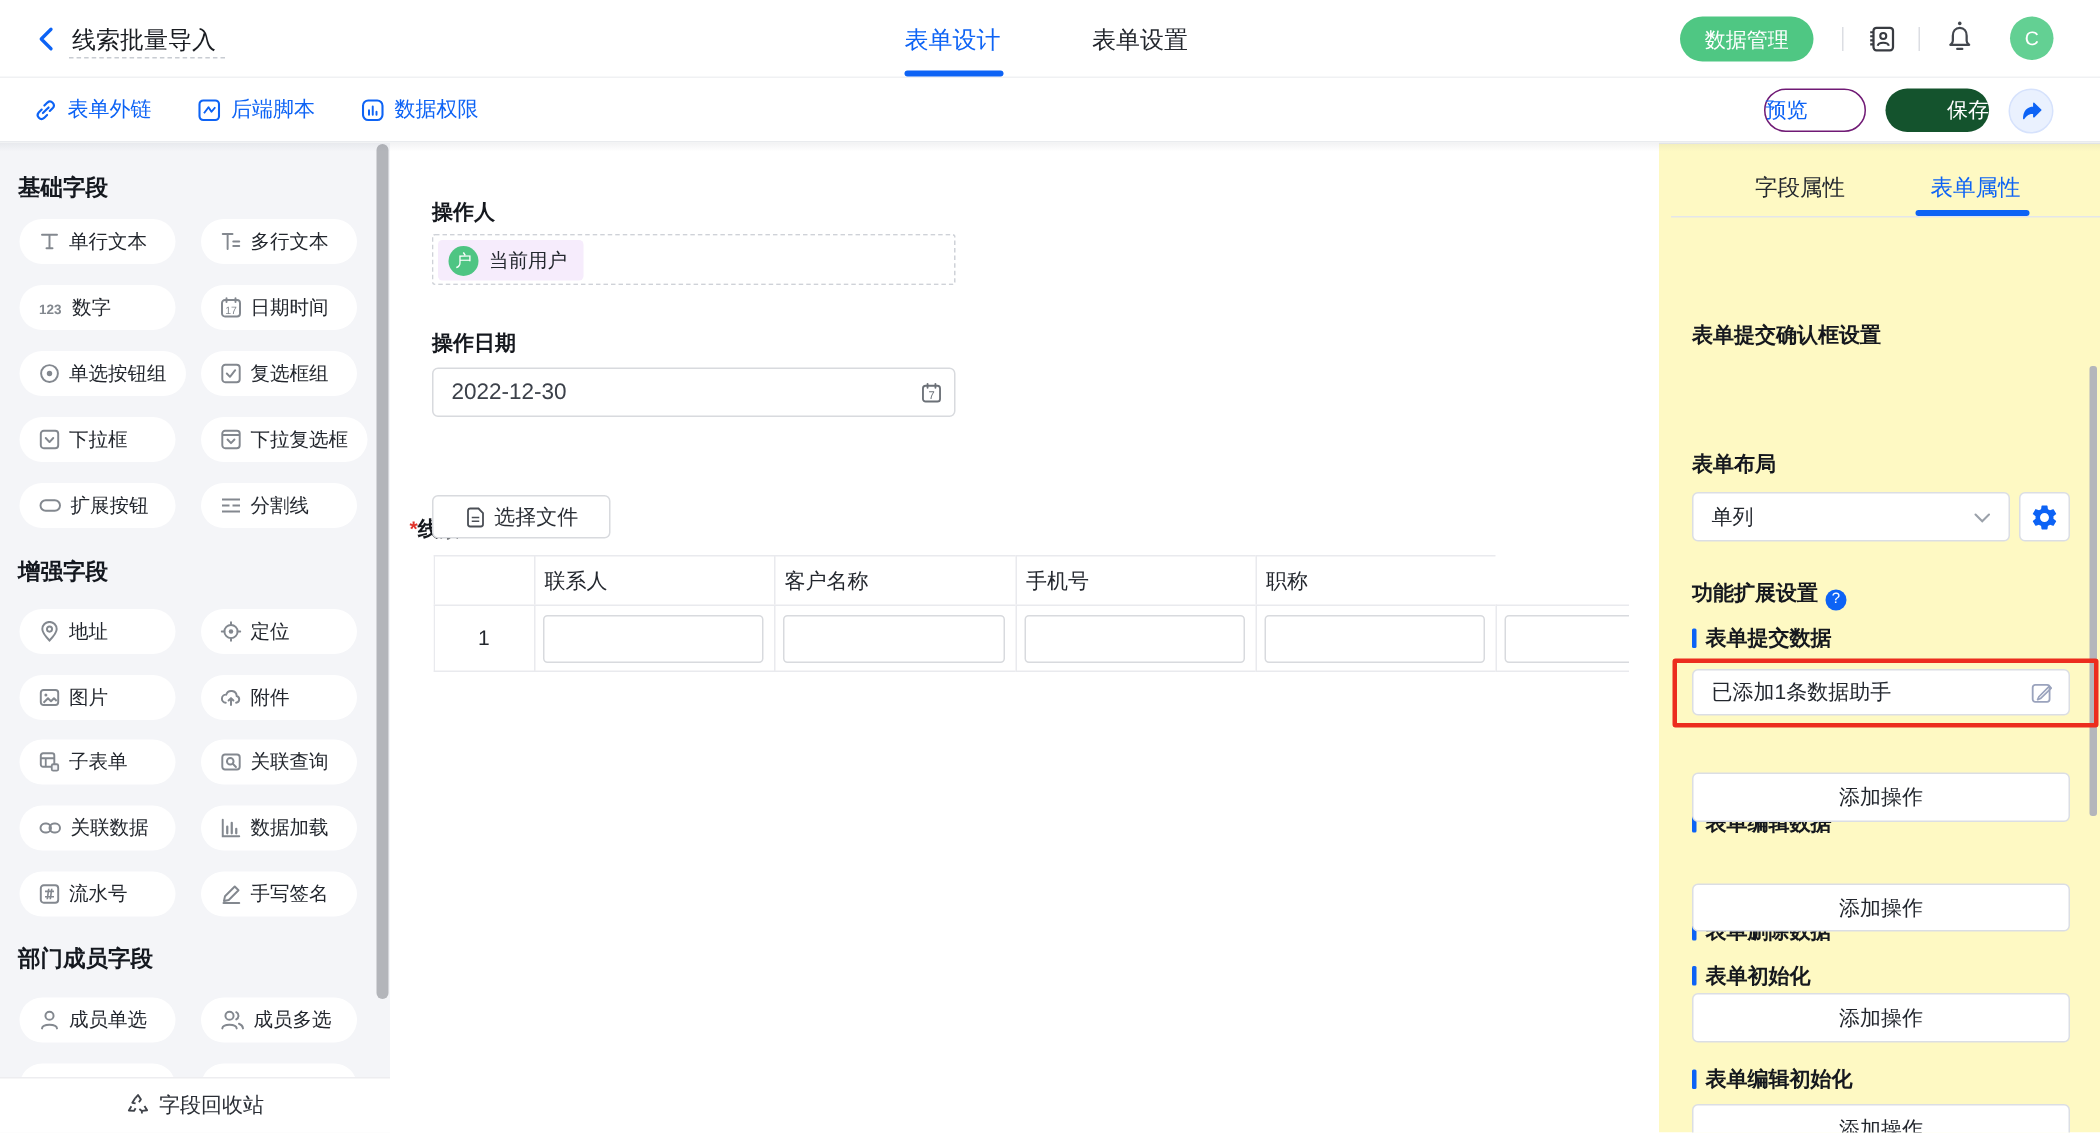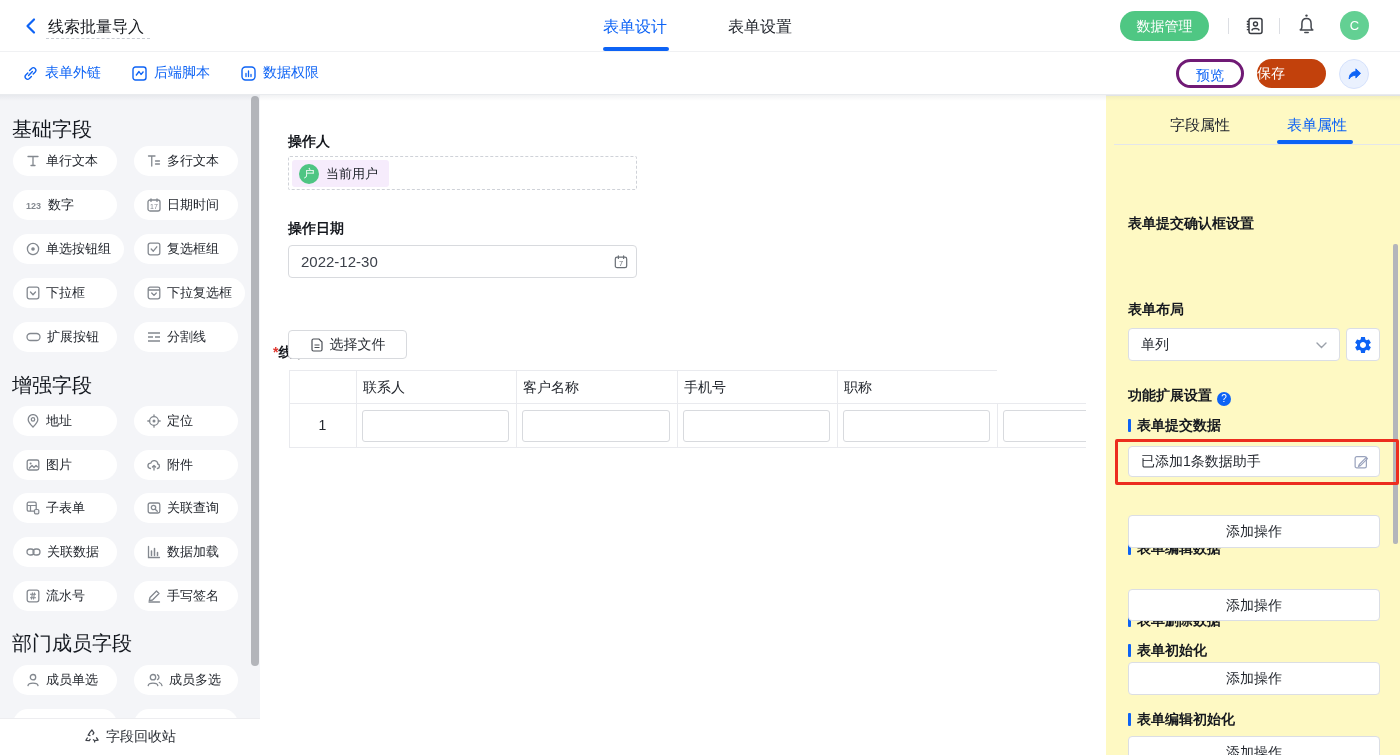--- a/index.html
+++ b/index.html
@@ -17,27 +17,27 @@
 #tab-design { left:603px; color:#0d63f5; }
 #tab-setting { left:728px; color:#23272e; }
 #tab-underline { position:absolute; left:603px; top:47px; width:66px; height:4px; background:#0d63f5; border-radius:2px; }
 #btn-data { position:absolute; left:1120px; top:11px; width:89px; height:30px; background:#4fc783; border-radius:15px; color:#fff; font-size:14px; text-align:center; line-height:30px; }
 .topdiv { position:absolute; top:18px; width:1px; height:16px; background:#dcdee3; }
 #avatar { position:absolute; left:1340px; top:11px; width:29px; height:29px; border-radius:50%; background:#63d093; color:#fff; font-size:13px; text-align:center; line-height:29px; }
 
 
 #toolbar { position:absolute; left:0; top:52px; width:1400px; height:43px; background:#fff; border-bottom:1px solid #e9ebee; z-index:5; }
 .tool-link { position:absolute; top:11px; display:flex; align-items:center; gap:7px; color:#0d63f5; font-size:14px; height:20px; }
-#btn-preview { position:absolute; left:1176px; top:7px; width:68px; height:29px; border:3px solid #701a75; border-radius:15px; color:#0d63f5; font-size:14px; text-align:center; line-height:27px; background:#fff; }
-#btn-save { position:absolute; left:1257px; top:7px; width:69px; height:29px; background:#c2410c; border-radius:15px; color:#fff; font-size:14px; text-align:left; line-height:29px; }
+#btn-preview { position:absolute; left:1176px; top:7px; width:68px; height:29px; border:1px solid #701a75; border-radius:15px; color:#0d63f5; font-size:14px; text-align:left; line-height:27px; background:#fff; }
+#btn-save { position:absolute; left:1257px; top:7px; width:69px; height:29px; background:#14532d; border-radius:15px; color:#fff; font-size:14px; text-align:right; line-height:29px; }
 #btn-share { position:absolute; left:1339px; top:7px; width:30px; height:30px; background:#eaf1fe; border:1px solid #d6e2fc; border-radius:50%; }
 
 
 #sidebar { position:absolute; left:0; top:95px; width:260px; height:660px; background:#f4f5f8; }
-.sb-h { position:absolute; left:12px; font-size:20px; font-weight:400; color:#14181f; }
+.sb-h { position:absolute; left:12px; font-size:15px; font-weight:700; color:#14181f; }
 .sb-btn { position:absolute; height:30px; background:#fff; border-radius:15px; display:flex; align-items:center; padding:0 13px; min-width:104px; gap:6px; font-size:13px; color:#23272e; white-space:nowrap; }
 .sb-btn svg { flex:0 0 auto; }
 #sb-scroll { position:absolute; left:251px; top:96px; width:8px; height:570px; background:#b3b5ba; border-radius:4px; }
 #recycle { position:absolute; left:0; top:718px; width:260px; height:37px; background:#fff; border-top:1px solid #ededf0; display:flex; align-items:center; justify-content:center; gap:6px; font-size:14px; color:#2a2e35; }
 
 
 #canvas { position:absolute; left:261px; top:95px; width:845px; height:660px; background:#fff; overflow:hidden; }
 .lbl { position:absolute; font-size:14px; font-weight:600; color:#15181e; }
 #field-op { position:absolute; left:288px; top:156px; width:349px; height:34px; border:1px dashed #cfd2d8; border-radius:2px; background:#fff; }
 #cur-user { position:absolute; left:3px; top:3px; height:27px; background:#f6ecfc; border-radius:3px; display:flex; align-items:center; padding:0 11px 0 7px; gap:7px; font-size:13px; color:#23272e; }

